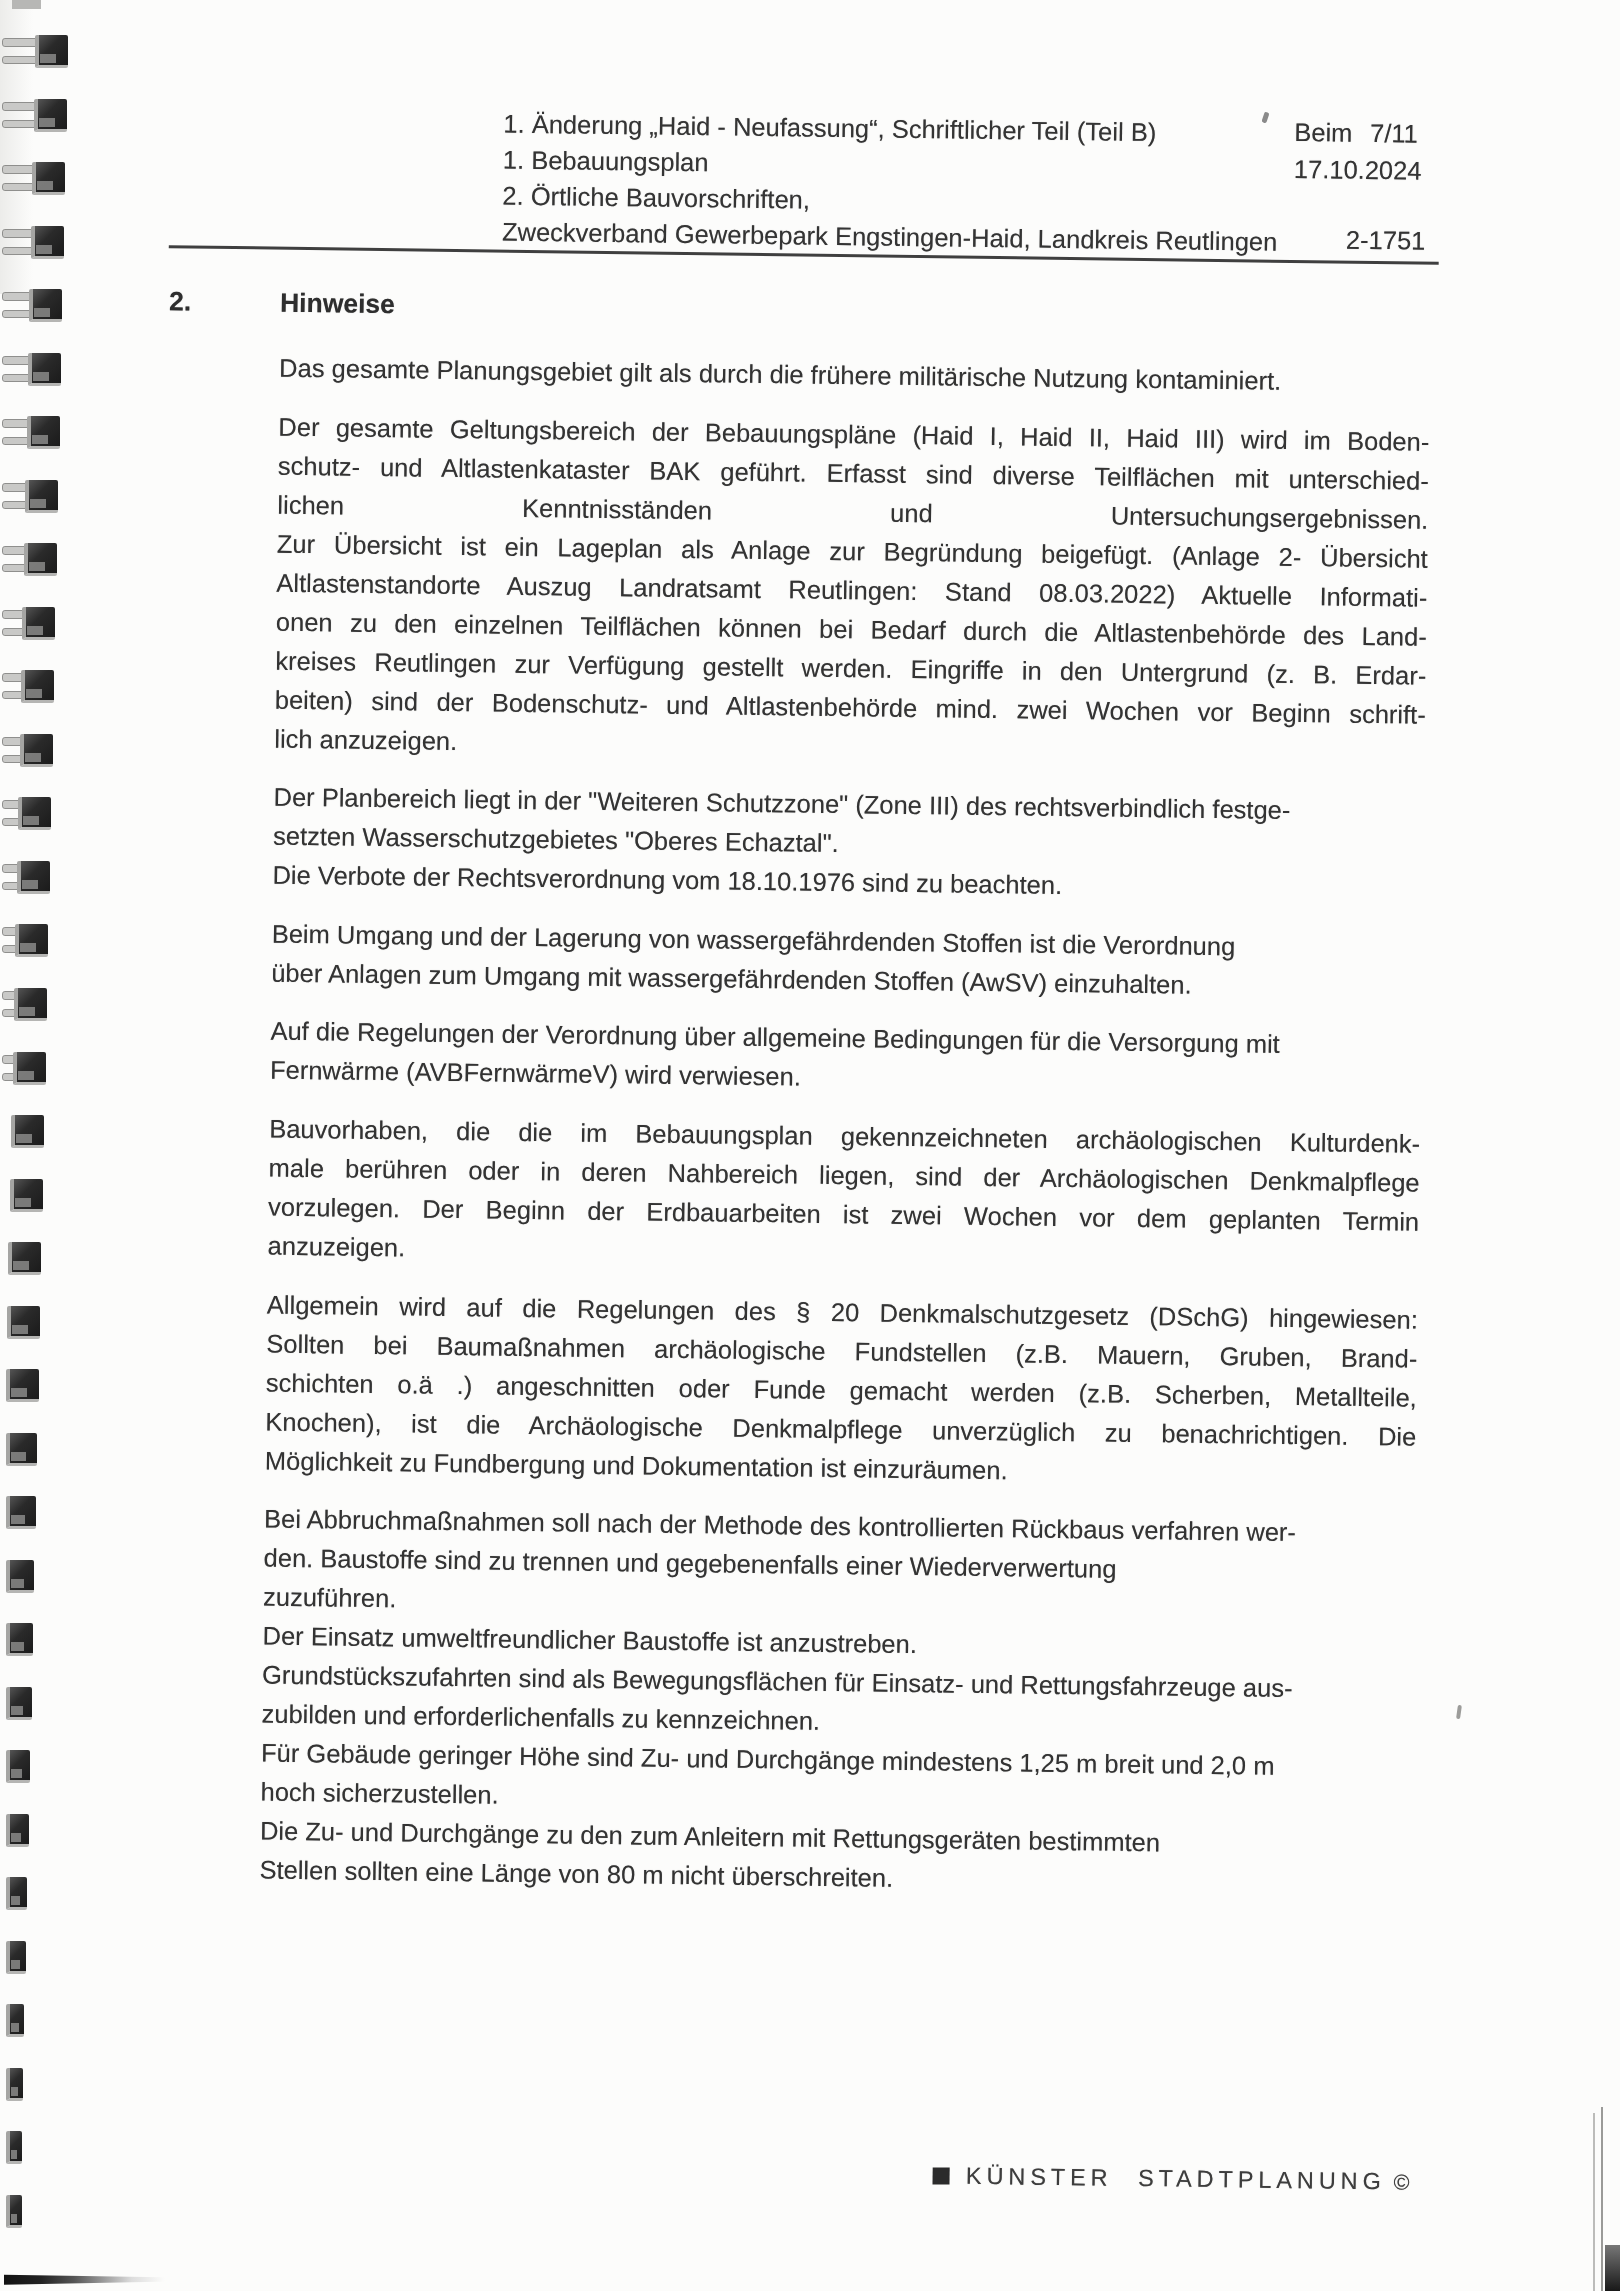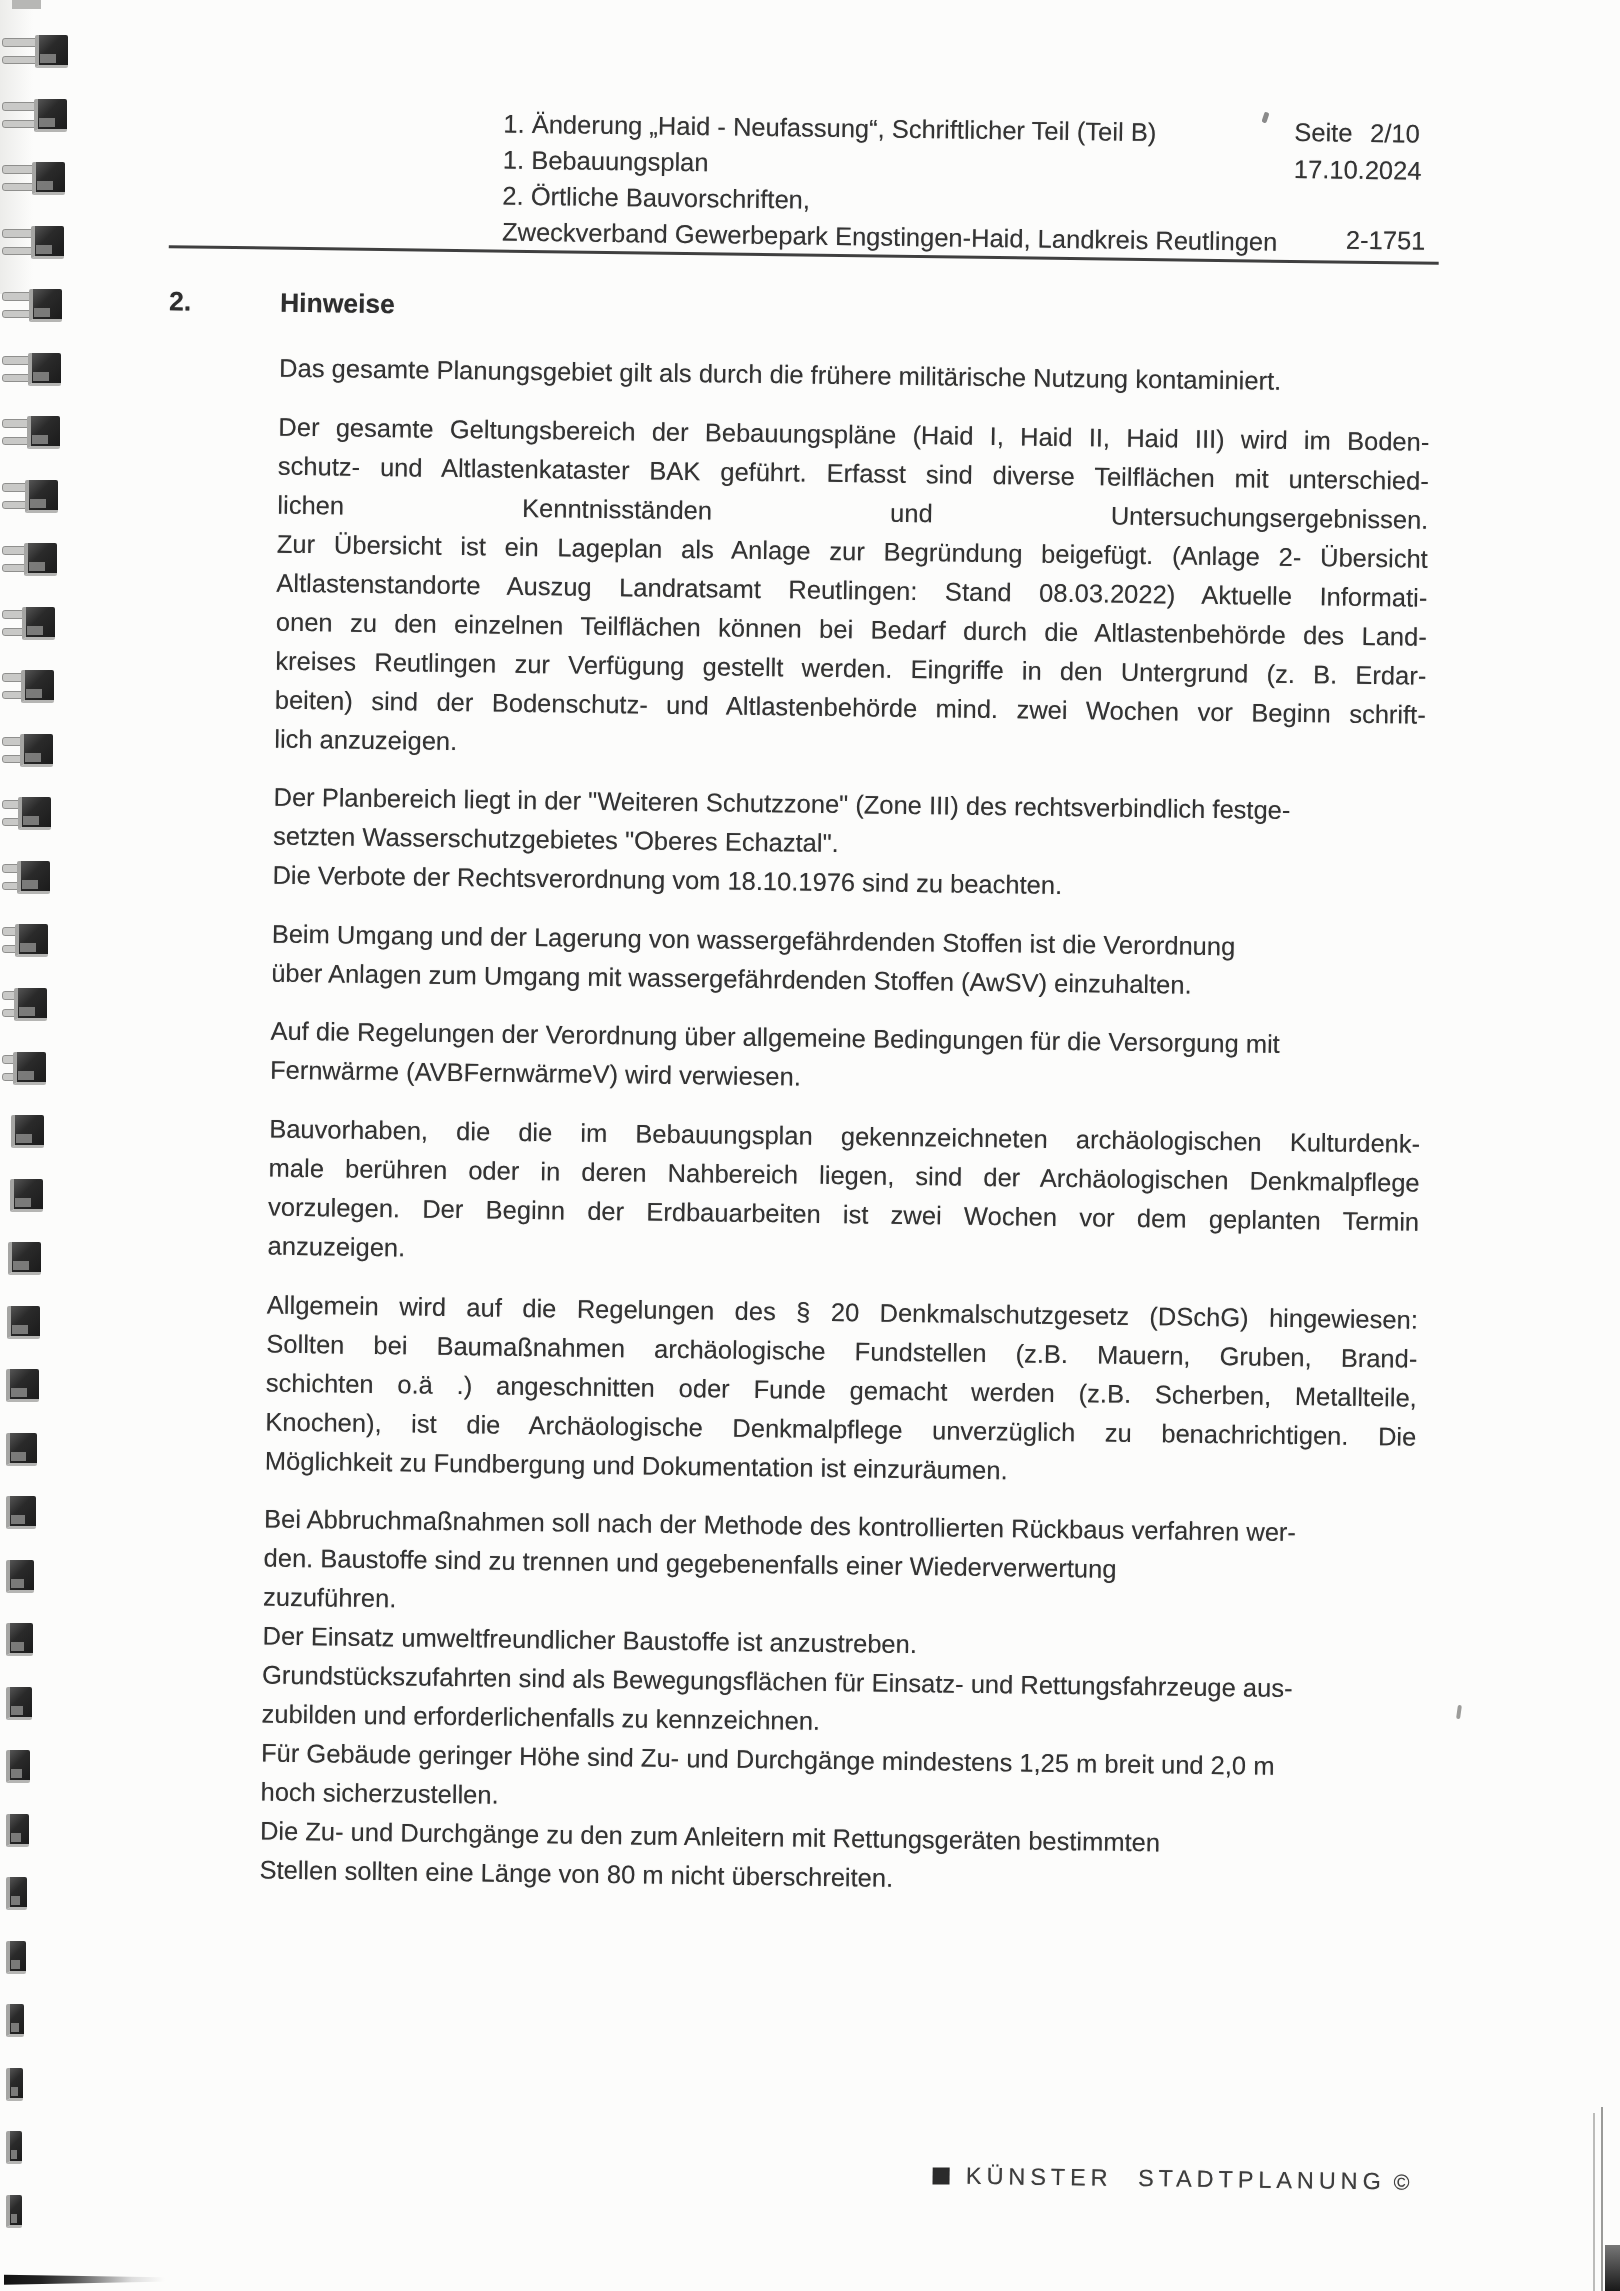--- a/index.html
+++ b/index.html
@@ -203,21 +203,21 @@
 <div class="content">
 
   <div class="header-block">
       <div class="hline">1. Änderung „Haid - Neufassung“, Schriftlicher Teil (Teil B)</div>
       <div class="hline">1. Bebauungsplan</div>
       <div class="hline">2. Örtliche Bauvorschriften,</div>
       <div class="hline">Zweckverband Gewerbepark Engstingen-Haid, Landkreis Reutlingen</div>
     </div>
 
   <div class="header-right">
-    <div class="page-row"><span>Seite</span><span class="num">2/10</span></div>
+    <div class="page-row"><span>Beim</span><span class="num">7/11</span></div>
     <div>17.10.2024</div>
   </div>
 
   <div class="doc-number">2-1751</div>
 
   <div class="header-rule"></div>
 
   <div class="sec-num">2.</div>
   <div class="sec-title">Hinweise</div>
 

